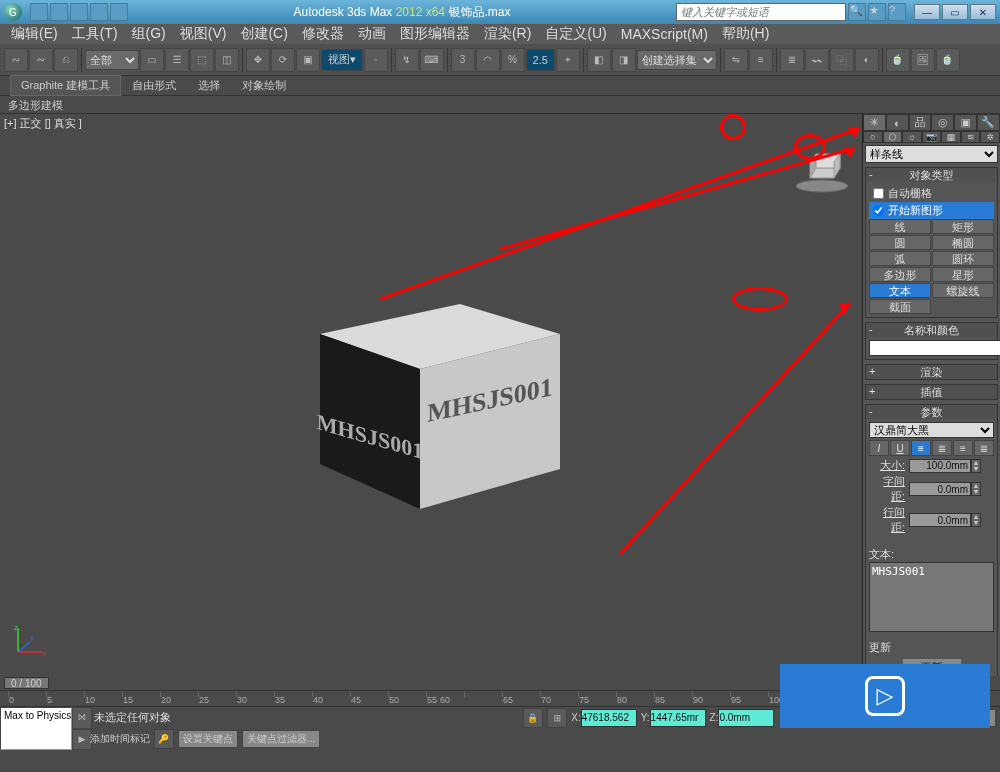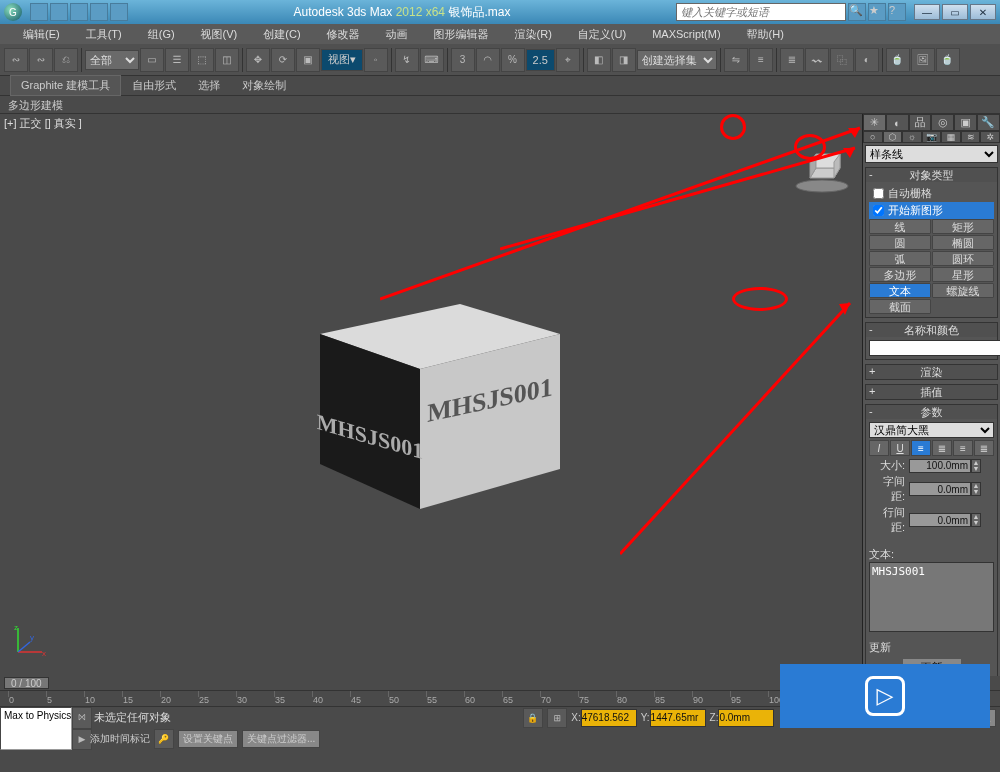--- a/index.html
+++ b/index.html
@@ -6,21 +6,21 @@
 html, body { width: 1000px; height: 772px; overflow: hidden; background: #4a4a4a; font-family: "SimSun", "Microsoft YaHei", sans-serif; font-size: 11px; color: #ccc; }
 .titlebar { height: 24px; background: linear-gradient(#6bb4d9, #3b88b6); display: flex; align-items: center; padding: 0 4px; }
 .titlebar .app-icon { width: 18px; height: 18px; background: radial-gradient(circle at 35% 35%, #8db, #156); border-radius: 50%; margin-right: 6px; display: flex; align-items: center; justify-content: center; color: #fff; font-size: 10px; }
 .titlebar .title { flex: 1; text-align: center; color: #fff; font-size: 12px; }
 .titlebar .search-box { width: 170px; height: 18px; background: #fff; border: 1px solid #666; font-size: 11px; color: #999; font-style: italic; padding: 0 4px; }
 .titlebar .tb-icon { width: 18px; height: 18px; background: #5b9cc4; margin-left: 2px; border: 1px solid rgba(0,0,0,.2); }
 .titlebar .winbtns { display: flex; gap: 2px; margin-left: 8px; }
 .titlebar .winbtns div { width: 26px; height: 16px; background: linear-gradient(#d0e0ee,#9cbcd8); border: 1px solid #678; display: flex; align-items: center; justify-content: center; color: #234; font-size: 10px; }
 
 .menubar { height: 20px; background: #5a5a5a; display: flex; align-items: center; padding: 0 4px; }
-.menubar span { padding: 0 7px; font-size: 11px; color: #ddd; cursor: default; margin-left: 12px; }
+.menubar span { padding: 0 7px; font-size: 14px; color: #ddd; cursor: default; }
 
 .toolbar { height: 32px; background: #505050; display: flex; align-items: center; padding: 0 4px; gap: 1px; border-bottom: 1px solid #333; }
 .toolbar .sep { width: 1px; height: 24px; background: #333; margin: 0 2px; }
 .toolbar .tbtn { width: 24px; height: 24px; background: #5a5a5a; border: 1px solid #444; display: flex; align-items: center; justify-content: center; color: #bbb; font-size: 10px; }
 .toolbar .wbtn { height: 22px; padding: 0 6px; background: #0c4a6e; border: 1px solid #444; display: flex; align-items: center; font-size: 11px; color: #ccc; }
 .toolbar select { height: 20px; background: #6a6a6a; border: 1px solid #444; color: #ddd; font-size: 11px; }
 
 .ribbon { height: 20px; background: #4a4a4a; display: flex; align-items: center; border-bottom: 1px solid #333; }
 .ribbon .tab { padding: 2px 10px; font-size: 11px; color: #ccc; border: 1px solid transparent; }
 .ribbon .tab.active { background: #555; border: 1px solid #666; }
@@ -54,42 +54,42 @@
 .btn-grid .gbtn { height: 15px; background: #666; border: 1px solid #444; text-align: center; font-size: 11px; color: #ddd; border-radius:1px;}
 .btn-grid .gbtn.active { background: #2a7bd4; color: #fff; }
 .swatch-row { display: flex; gap: 2px; }
 .swatch-row input { flex: 1; height: 16px; background: #fff; border: 1px solid #333; }
 
 .fmt-row { display: flex; gap: 1px; margin: 2px 0; }
 .fmt-row .fmt-btn { flex: 1; height: 16px; background: #666; border: 1px solid #444; display: flex; align-items: center; justify-content: center; font-size: 10px; color: #ddd; }
 .fmt-row .fmt-btn.active { background: #2a7bd4; color: #fff; }
 
 .param-row { display: flex; align-items: center; font-size: 11px; color: #ddd; margin: 1px 0; }
-.param-row .lbl { width: 40px; text-align: right; padding-right: 4px; }
+.param-row .lbl { width: 40px; text-align: right; padding-right: 4px; text-decoration: underline; }
 .param-row input { width: 62px; height: 14px; background: #999; border: 1px solid #333; font-size: 10px; color: #111; text-align: right; padding-right: 2px; }
 .param-row .spin { width: 10px; height: 14px; background: #666; border: 1px solid #333; font-size: 7px; line-height: 6px; text-align: center; color: #ccc; }
 
 .txt-area { width: 100%; height: 70px; background: #777; border: 1px solid #333; color: #fff; font-size: 11px; padding: 2px; resize: none; }
 
 .update-btn { width: 60px; height: 18px; margin: 3px auto; background: #888; border: 1px solid #555; text-align: center; font-size: 11px; display: block; }
 
 .timeline { height: 14px; background: #4a4a4a; display: flex; align-items: center; padding: 0 4px; font-size: 10px; position: relative; }
 .tl-knob { background: #777; border: 1px solid #333; padding: 0 6px; height: 12px; font-size: 10px; }
 .timeruler { height: 16px; background: #4a4a4a; border-top: 1px solid #333; position: relative; font-size: 9px; color: #aaa; }
 .timeruler .tick { position: absolute; top: 0; border-left: 1px solid #666; height: 6px; }
 .timeruler .ticklbl { position: absolute; top: 4px; }
 
 .status { height: 44px; background: #4a4a4a; display: flex; align-items: stretch; border-top: 1px solid #333; }
 .maxscript { width: 72px; background: #fff; color: #000; font-size: 10px; padding: 2px 3px; border: 1px inset #999; white-space: nowrap; overflow: hidden; }
 .status-mid { flex: 1; display: flex; flex-direction: column; }
 .status-top { height: 22px; display: flex; align-items: center; gap: 4px; padding: 0 4px; }
 .status-bot { height: 22px; display: flex; align-items: center; gap: 4px; padding: 0 4px; }
 .coord { display: flex; align-items: center; font-size: 10px; }
 .coord span { color: #ccc; }
-.coord input { width: 56px; height: 18px; background: #eab308; border: 1px solid #333; font-size: 10px; color: #111; }
+.coord input { width: 56px; height: 18px; background: #5eead4; border: 1px solid #333; font-size: 10px; color: #111; }
 .status .sbtn { width: 20px; height: 20px; background: #5a5a5a; border: 1px solid #444; display: flex; align-items: center; justify-content: center; font-size: 9px; color: #bbb; }
 .status-msg { flex: 1; font-size: 11px; color: #ddd; padding: 0 4px; }
 
 .watermark { position: absolute; right: 10px; bottom: 44px; width: 210px; height: 64px; background: #2a7bd4; display: flex; align-items: center; justify-content: center; gap: 8px; }
 .watermark .wm-icon { width: 40px; height: 40px; border: 3px solid #fff; border-radius: 8px; display: flex; align-items: center; justify-content: center; color: #fff; font-size: 22px; }
 .watermark .wm-txt { color: #fff; font-size: 22px; font-weight: bold; }
 .watermark .wm-sub { color: #cde; font-size: 11px; }
 
 .red-circle { position: absolute; border: 3px solid red; border-radius: 50%; pointer-events: none; }
 .red-arrow { position: absolute; pointer-events: none; }
@@ -364,21 +364,21 @@
     <div class="ticklbl" style="left: 275px;">35</div>
     <div class="tick" style="left: 312px;"></div>
     <div class="ticklbl" style="left: 313px;">40</div>
     <div class="tick" style="left: 350px;"></div>
     <div class="ticklbl" style="left: 351px;">45</div>
     <div class="tick" style="left: 388px;"></div>
     <div class="ticklbl" style="left: 389px;">50</div>
     <div class="tick" style="left: 426px;"></div>
     <div class="ticklbl" style="left: 427px;">55</div>
     <div class="tick" style="left: 464px;"></div>
-    <div class="ticklbl" style="left: 465px; text-align: right;">60</div>
+    <div class="ticklbl" style="left: 440px; text-align: right;">60</div>
     <div class="tick" style="left: 502px;"></div>
     <div class="ticklbl" style="left: 503px;">65</div>
     <div class="tick" style="left: 540px;"></div>
     <div class="ticklbl" style="left: 541px;">70</div>
     <div class="tick" style="left: 578px;"></div>
     <div class="ticklbl" style="left: 579px;">75</div>
     <div class="tick" style="left: 616px;"></div>
     <div class="ticklbl" style="left: 617px;">80</div>
     <div class="tick" style="left: 654px;"></div>
     <div class="ticklbl" style="left: 655px;">85</div>

